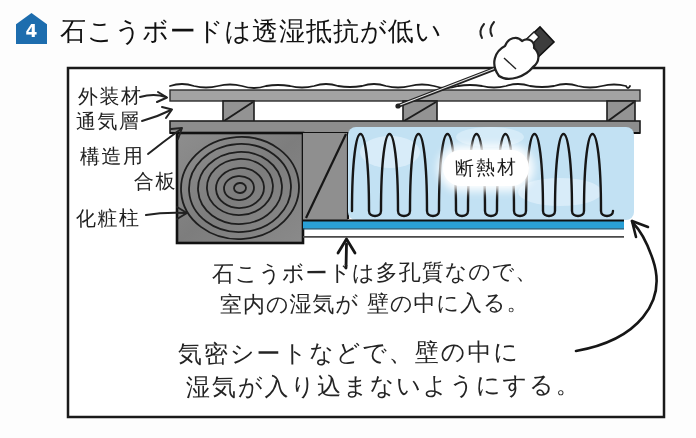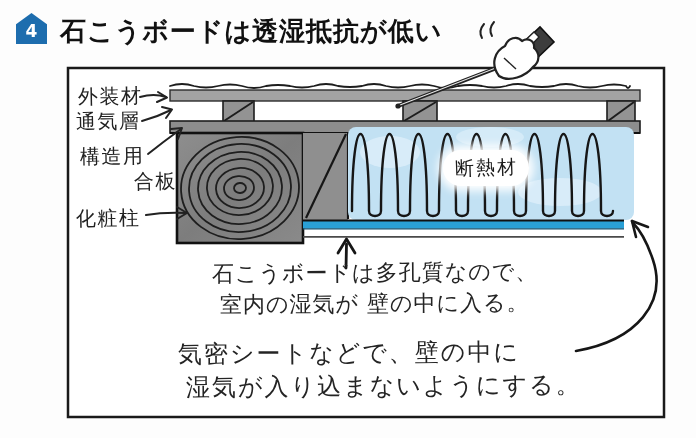--- a/index.html
+++ b/index.html
@@ -8,21 +8,21 @@
     font-family:"DejaVu Sans",sans-serif;color:#1c1c1c;
   }
   
   .sec-icon{
     position:absolute;left:16px;top:13px;width:31px;height:31px;
     clip-path:polygon(50% 0%,100% 36%,100% 100%,0% 100%,0% 36%);
     display:flex;align-items:center;justify-content:center;
   }
   .sec-icon span{color:#fff;font-size:17px;font-weight:bold;margin-top:5px;}
   .page-title{
-    position:absolute;left:60px;top:14px;font-size:26px;font-weight:bold;
+    position:absolute;left:60px;top:14px;font-size:26px;font-weight:normal;
     letter-spacing:1px;color:#111;white-space:nowrap;
   }
   
   svg.draw{position:absolute;left:0;top:0;width:696px;height:438px;}
   
   .hw{
     position:absolute;white-space:nowrap;color:#222;
     font-family:"DejaVu Sans",sans-serif;
   }
   .part-label{font-size:20px;letter-spacing:1.5px;transform:rotate(-1deg);}

